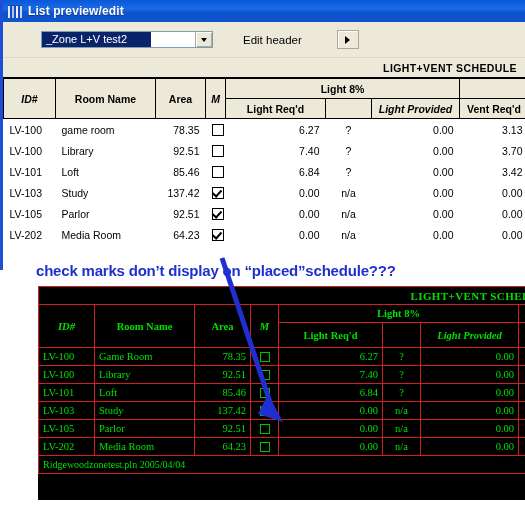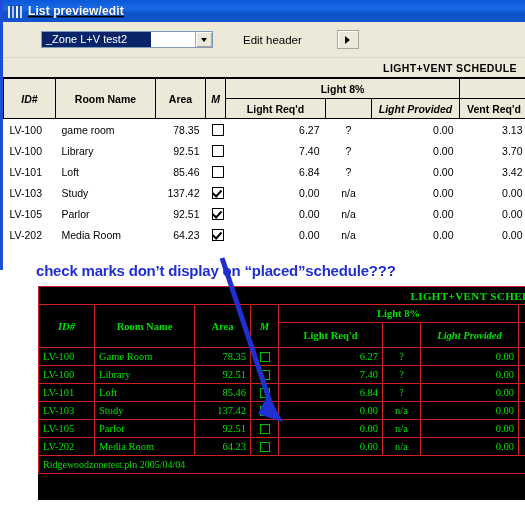--- a/index.html
+++ b/index.html
@@ -18,21 +18,20 @@
     border-left:3px solid #1c4fd6;
     box-sizing:border-box;
     overflow:hidden;
   }
   #titlebar{
     height:22px;
     background:linear-gradient(to bottom,#0a58d8 0%,#1a6ae6 38%,#0c52c8 60%,#1254cf 100%);
     display:flex;align-items:center;
     padding-left:5px;
     box-sizing:border-box;
-    text-decoration:underline;
   }
   .win-icon{
     width:14px;height:13px;
     display:flex;align-items:flex-end;justify-content:space-between;
     margin-right:6px;
     background:#0b4fc4;
   }
   .win-icon i{display:block;width:2px;background:#ffffff;}
   .win-icon i:nth-child(1){height:12px;background:#e8e8f0;}
   .win-icon i:nth-child(2){height:12px;background:#b9c4dd;}

